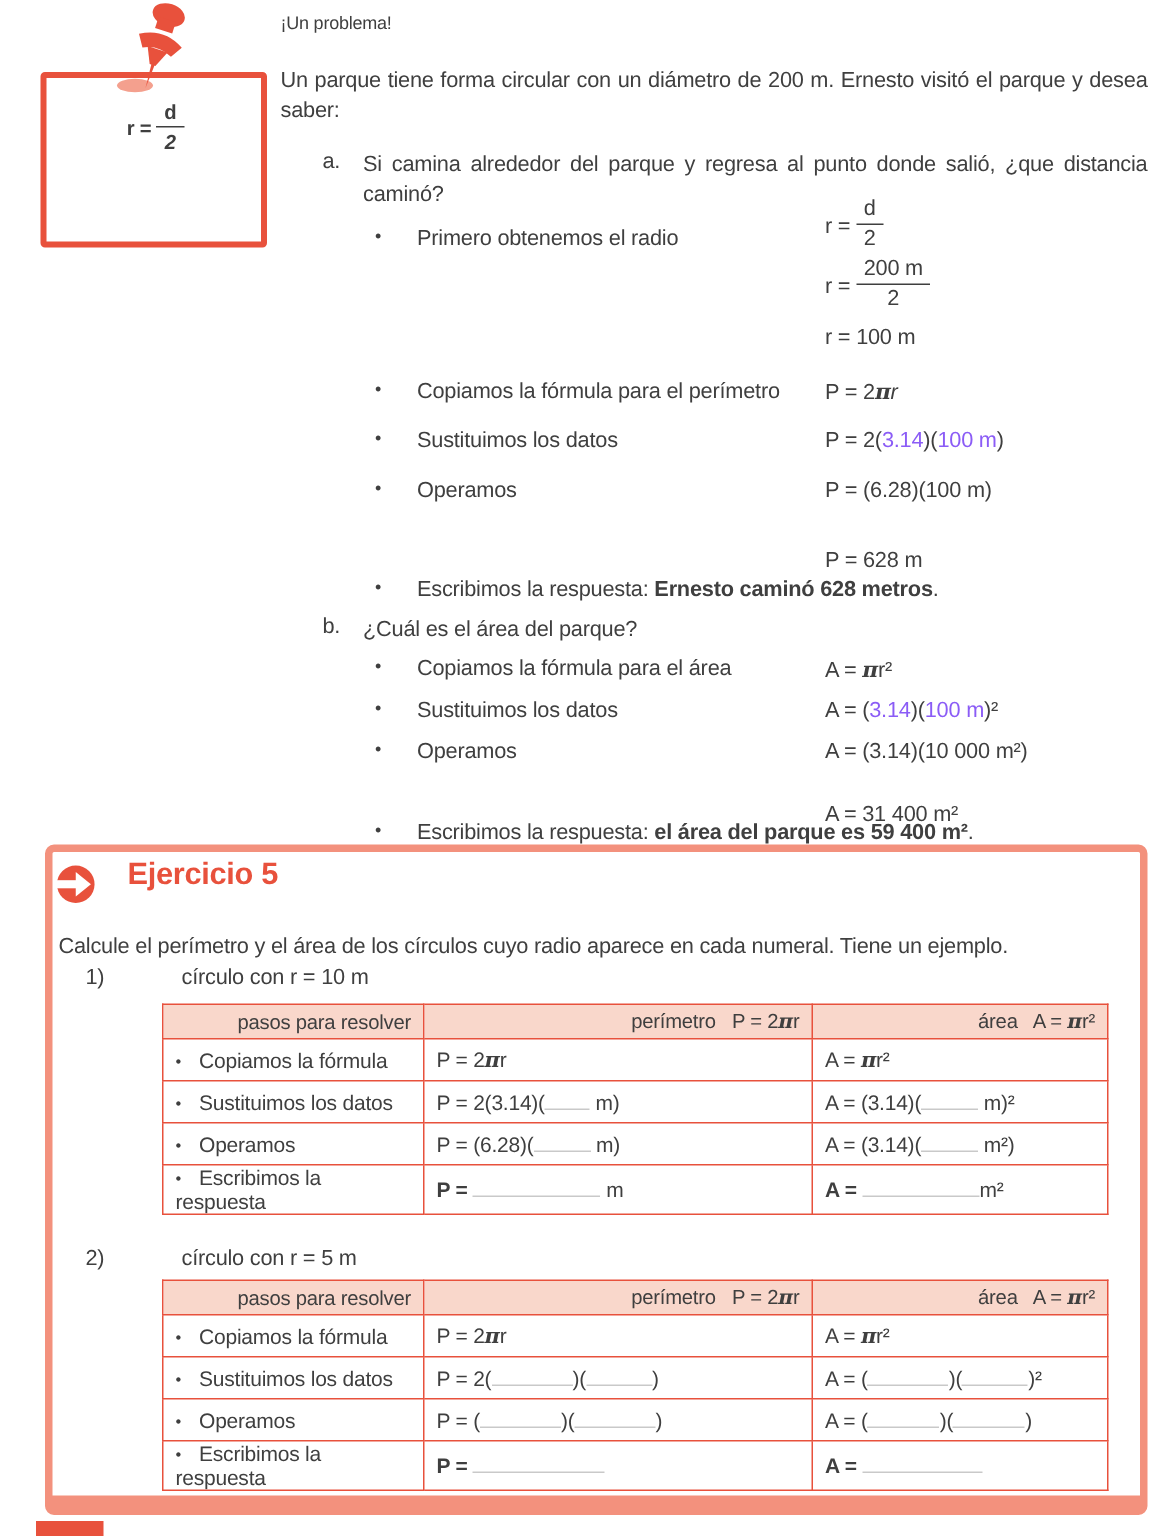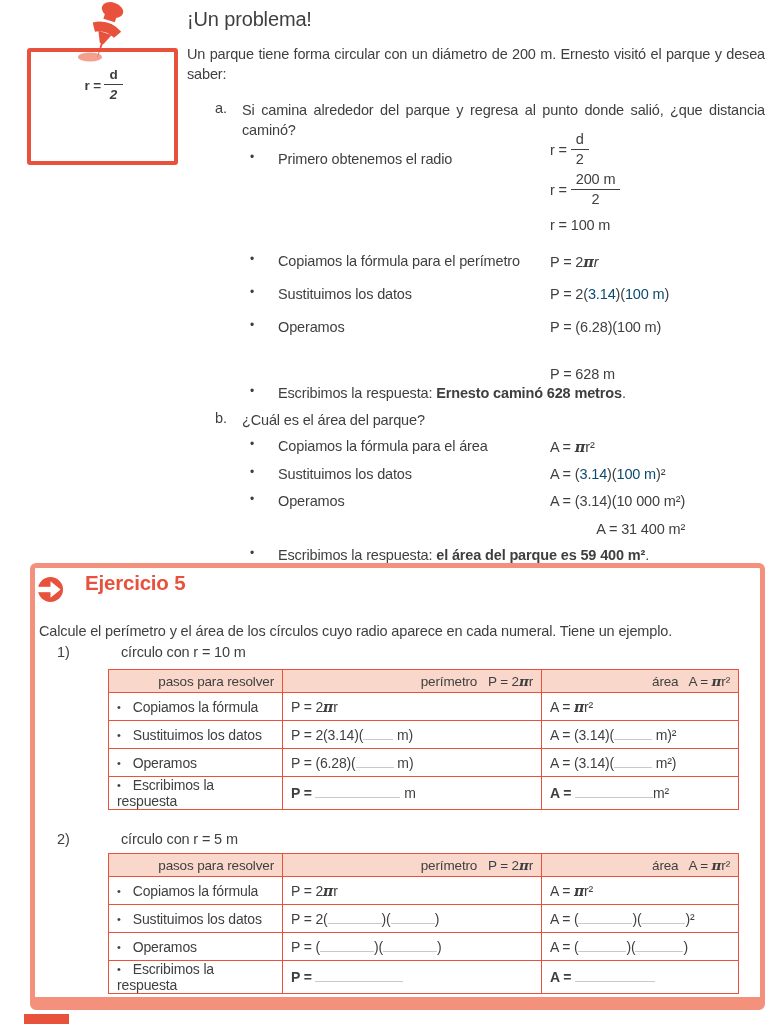--- a/index.html
+++ b/index.html
@@ -2,21 +2,21 @@
 <html><head>
 <meta charset="utf-8">
 <style>
   html,body{margin:0;padding:0;}
   body{
     width:773px;height:1024px;position:relative;overflow:hidden;background:#fff;
     font-family:"Liberation Sans","DejaVu Sans",sans-serif;
     color:#3f3f3f;font-size:14.5px;letter-spacing:-0.15px;
   }
   [data-bind-segments]{white-space:pre-wrap;}
-  .seg-red{color:#0c4a6e;}
+  .seg-red{color:#8b5cf6;}
   .seg-bold{font-weight:bold;}
   .seg-pi{font-family:"DejaVu Serif",serif;font-style:italic;font-weight:bold;}
   .seg-it{font-style:italic;}
   .blank{display:inline-block;height:0.85em;border-bottom:1px solid #c9c9c9;}
 
   
   .note-box{
     position:absolute;left:27px;top:48px;width:151px;height:117px;box-sizing:border-box;
     border:4px solid #e8513c;border-radius:3px;background:#fff;padding:8px 10px 0 12px;
   }
@@ -25,21 +25,21 @@
   .pushpin{position:absolute;left:70px;top:0px;width:72px;height:64px;z-index:2;}
 
   
   .frac{display:inline-block;vertical-align:middle;text-align:center;line-height:17px;transform:translateY(-2px);}
   .frac .num{display:block;padding:0 5px 1px 5px;border-bottom:1.5px solid #3f3f3f;}
   .frac .den{display:block;padding-top:1px;}
   .note-formula .frac .den{font-style:italic;}
 
   
   .main{position:absolute;left:187px;top:0;width:578px;height:563px;}
-  .ptitle{position:absolute;left:0;top:8px;font-size:20px;}
+  .ptitle{position:absolute;left:0;top:8px;font-size:12px;}
   .pintro{position:absolute;left:0;top:44px;width:578px;text-align:justify;line-height:20px;}
   .item{position:absolute;left:28px;right:0;}
   .ilabel{position:absolute;left:0;top:0;}
   .iq{display:block;margin-left:27px;text-align:justify;line-height:20px;}
   .srow{position:absolute;left:63px;right:0;height:0;}
   .srow .bullet{position:absolute;left:0;top:0;font-size:12px;}
   .srow .slabel{position:absolute;left:28px;top:0;white-space:nowrap;line-height:19px;}
   .srow .sformula{position:absolute;left:300px;top:0;line-height:19px;white-space:nowrap;}
   .fline{margin:0 0 3px 0;}
   .fline + .fline.plain{margin-top:6px;}
@@ -149,21 +149,21 @@
     <div class="sformula">
       <div class="fline" data-bind-segments="problem.item_b.steps.1.lines.0"><span>A = (</span><span class="seg-red">3.14</span><span>)(</span><span class="seg-red">100 m</span><span>)²</span></div>
     </div>
   </div>
 
   <div class="srow" style="top:492px;">
     <span class="bullet">•</span>
     <span class="slabel" data-bind="problem.item_b.steps.2.label">Operamos</span>
     <div class="sformula">
       <div class="fline" data-bind-segments="problem.item_b.steps.2.lines.0"><span>A = (3.14)(10 000 m²)</span></div>
-      <div class="fline" style="margin-top:9px;text-align:right;" data-bind-segments="problem.item_b.steps.2.lines.1"><span>A = 31 400 m²</span></div>
+      <div class="fline" style="margin-top:23px;" data-bind-segments="problem.item_b.steps.2.lines.1"><span>A = 31 400 m²</span></div>
     </div>
   </div>
 
   <div class="srow" style="top:546px;">
     <span class="bullet">•</span>
     <span class="slabel" data-bind-segments="problem.item_b.steps.3.respuesta"><span>Escribimos la respuesta: </span><span class="seg-bold">el área del parque es 59 400 m²</span><span>.</span></span>
   </div>
 </div>
 
 <div class="exbox">

